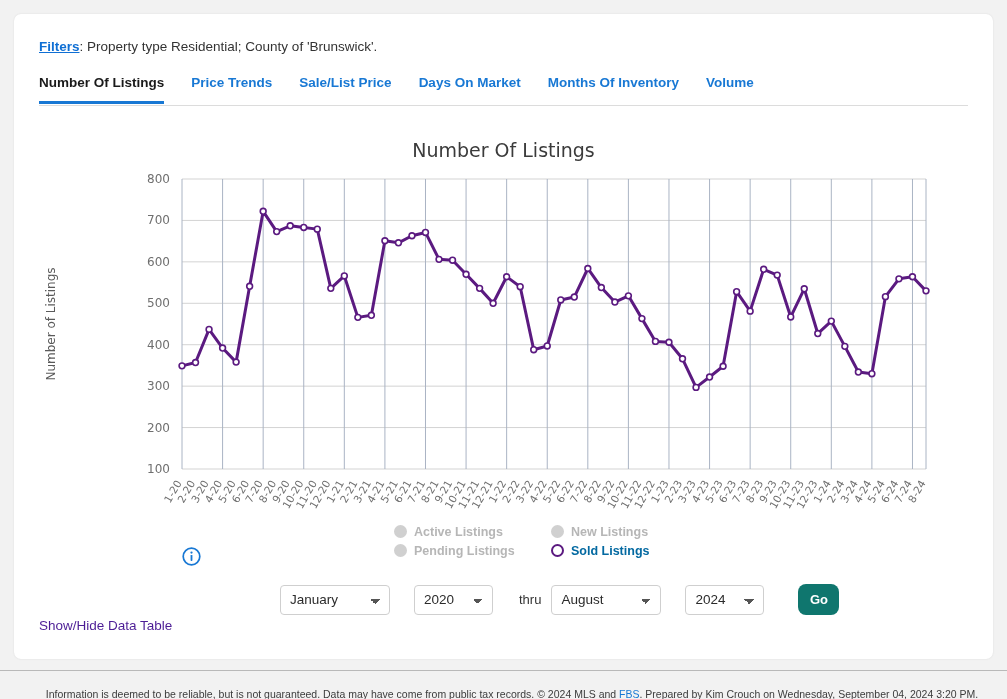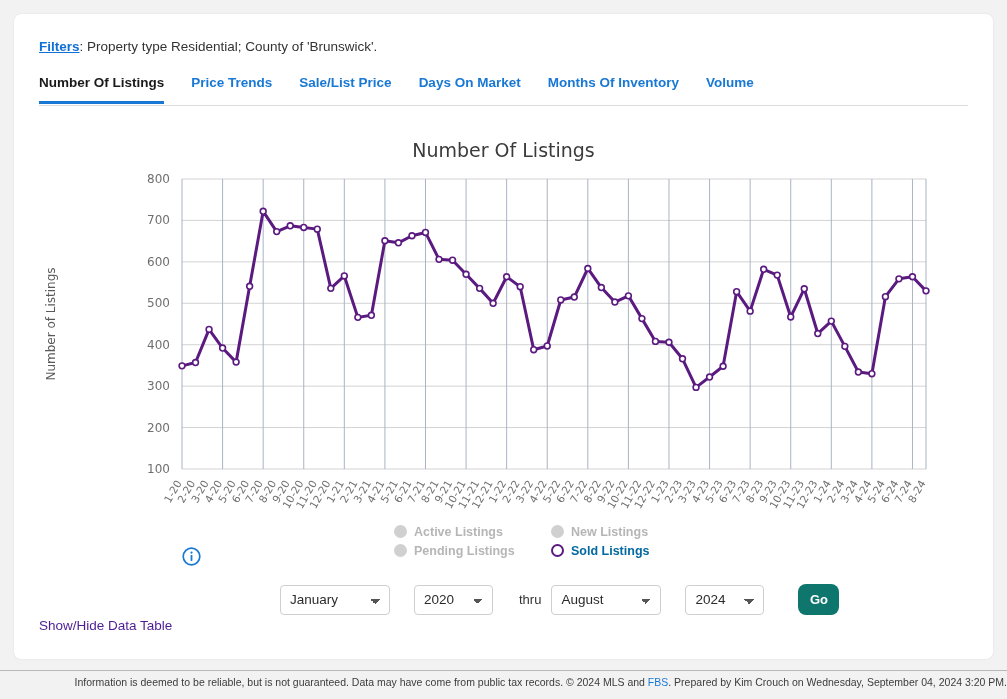--- a/index.html
+++ b/index.html
@@ -189,24 +189,24 @@
     color: #4c1d95;
     cursor: pointer;
   }
   
   .footer {
     position: absolute;
     left: 0;
     top: 670px;
     width: 1007px;
     border-top: 1px solid #b9b9b9;
-    padding-top: 5px;
+    padding-top: 17px;
     font-size: 10.5px;
     color: #3c3c3c;
-    text-align: right;
+    text-align: center;
     text-indent: 17px;
     white-space: nowrap;
   }
   .footer a { color: #1878d4; text-decoration: none; }
   .ytick, .xtick {
     font-family: "DejaVu Sans", sans-serif;
     fill: #6f6f6f;
   }
   .axis-title {
     font-family: "DejaVu Sans", sans-serif;

